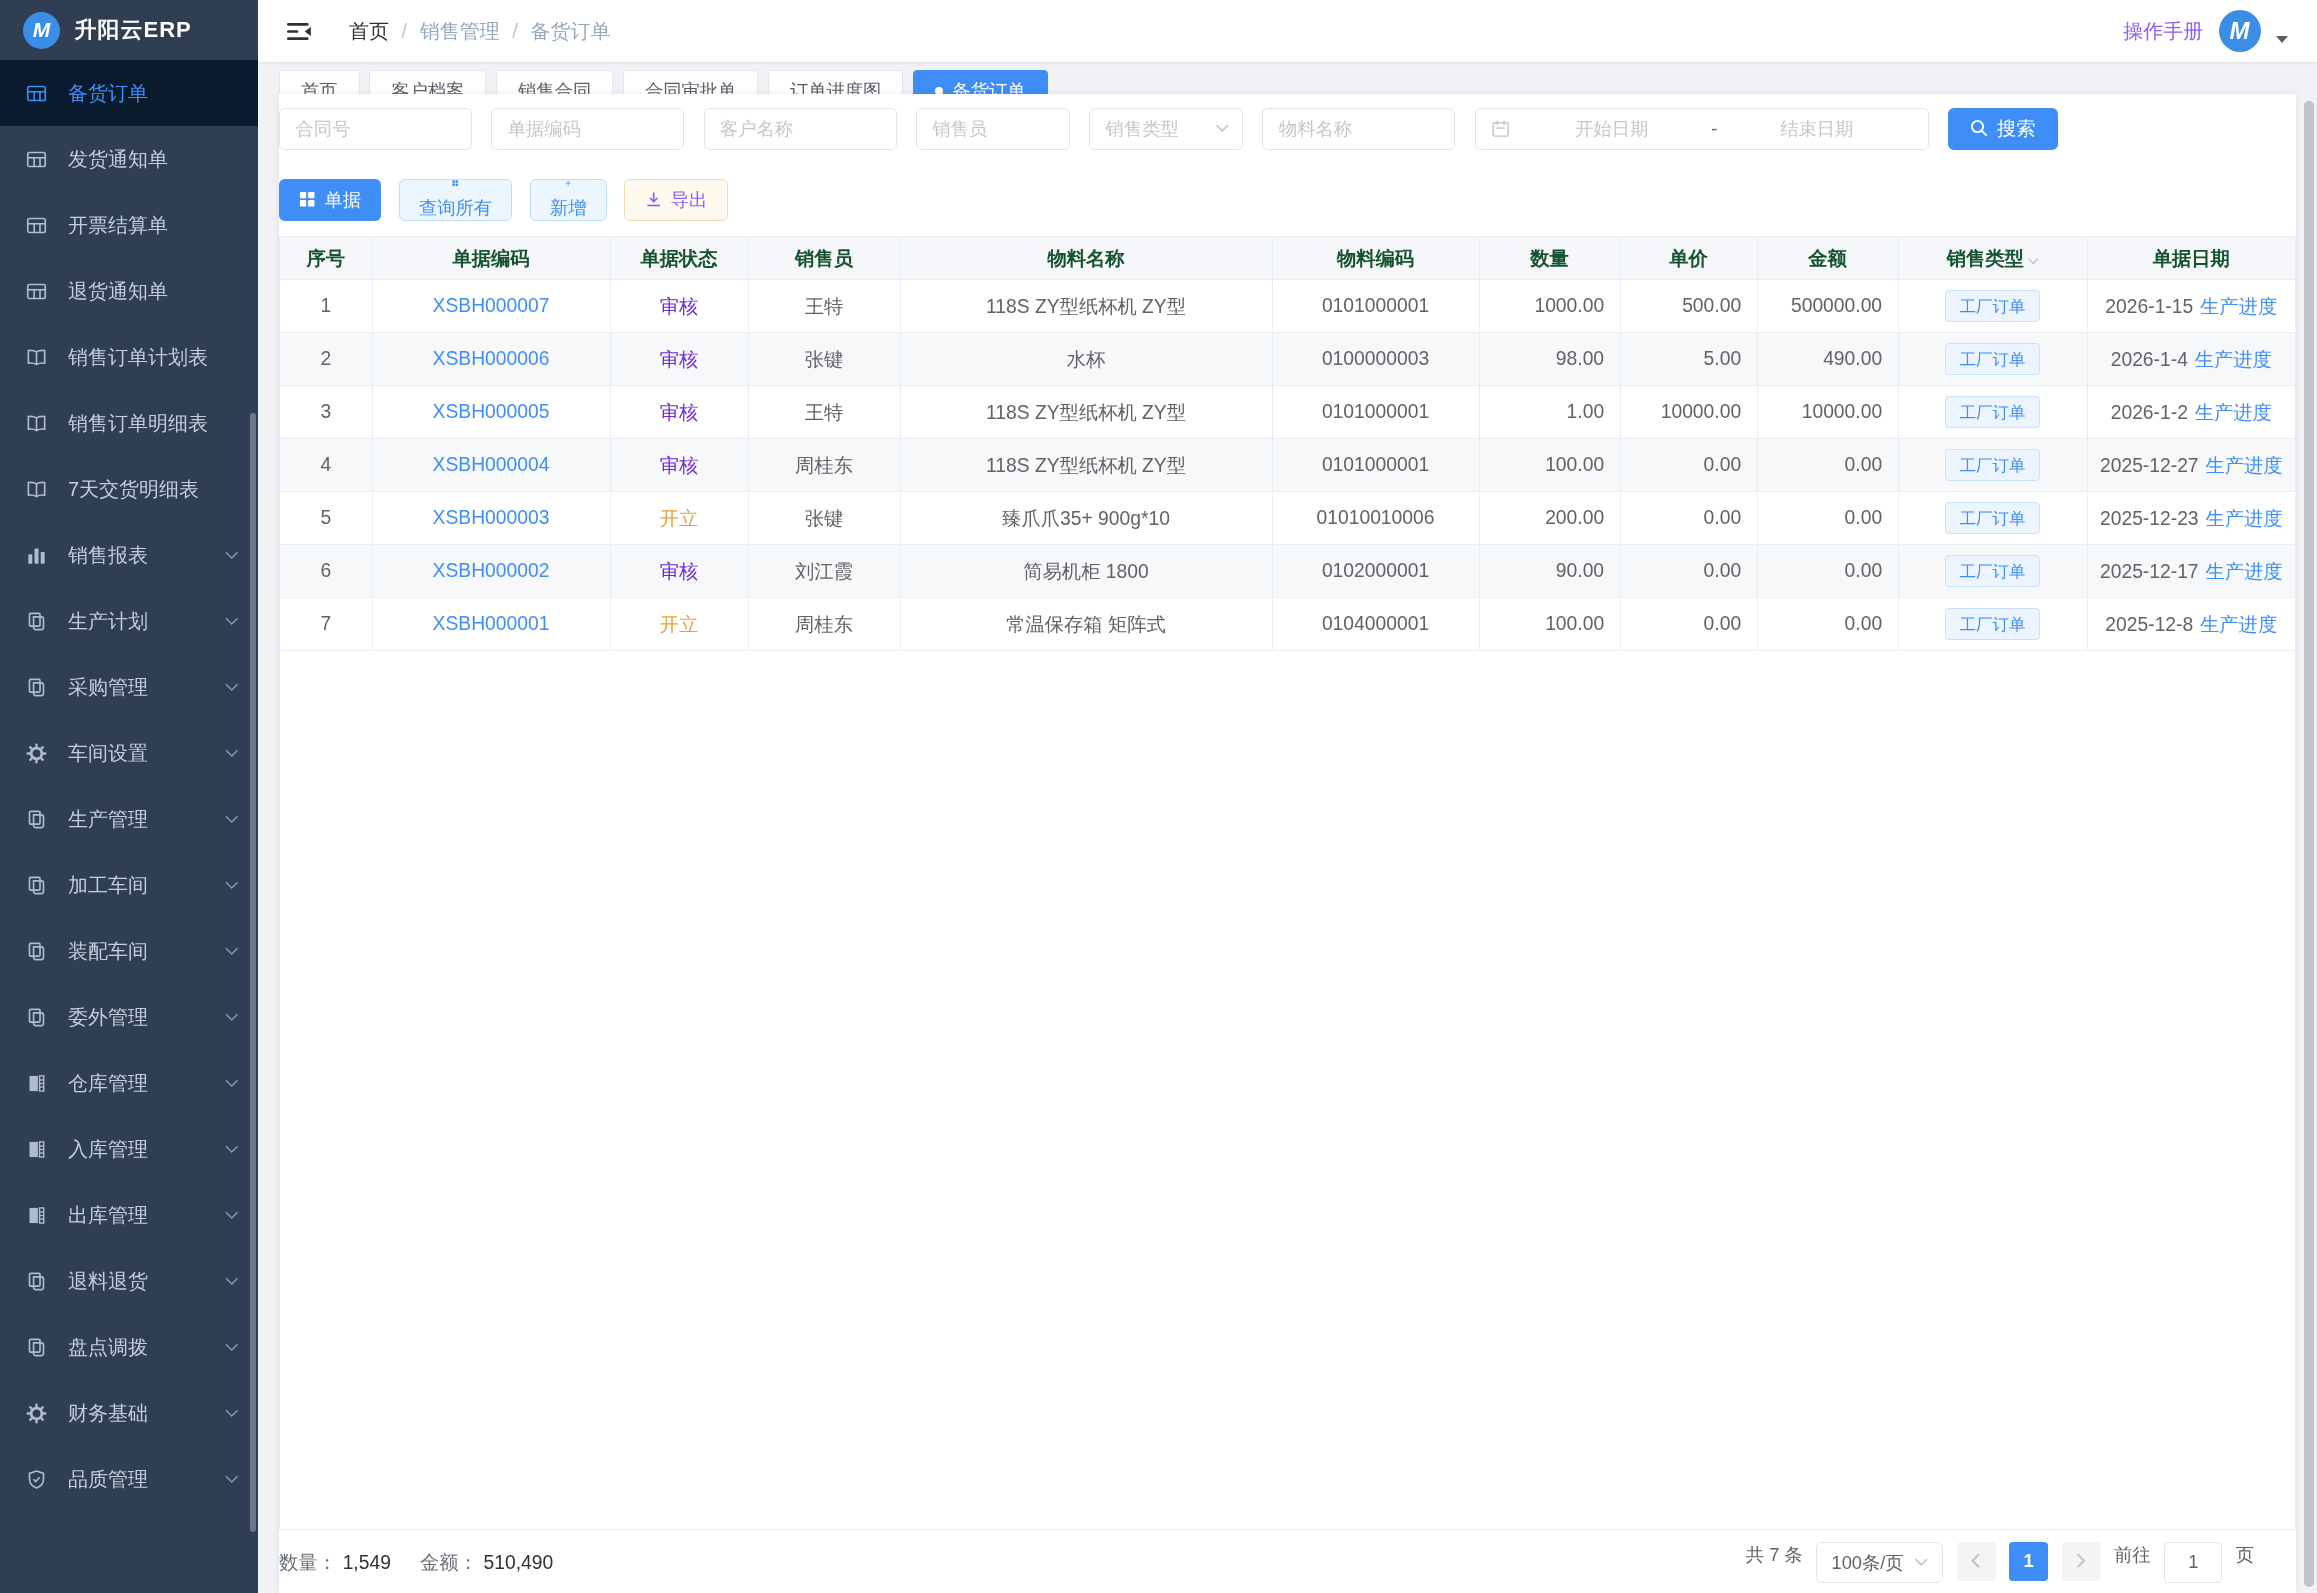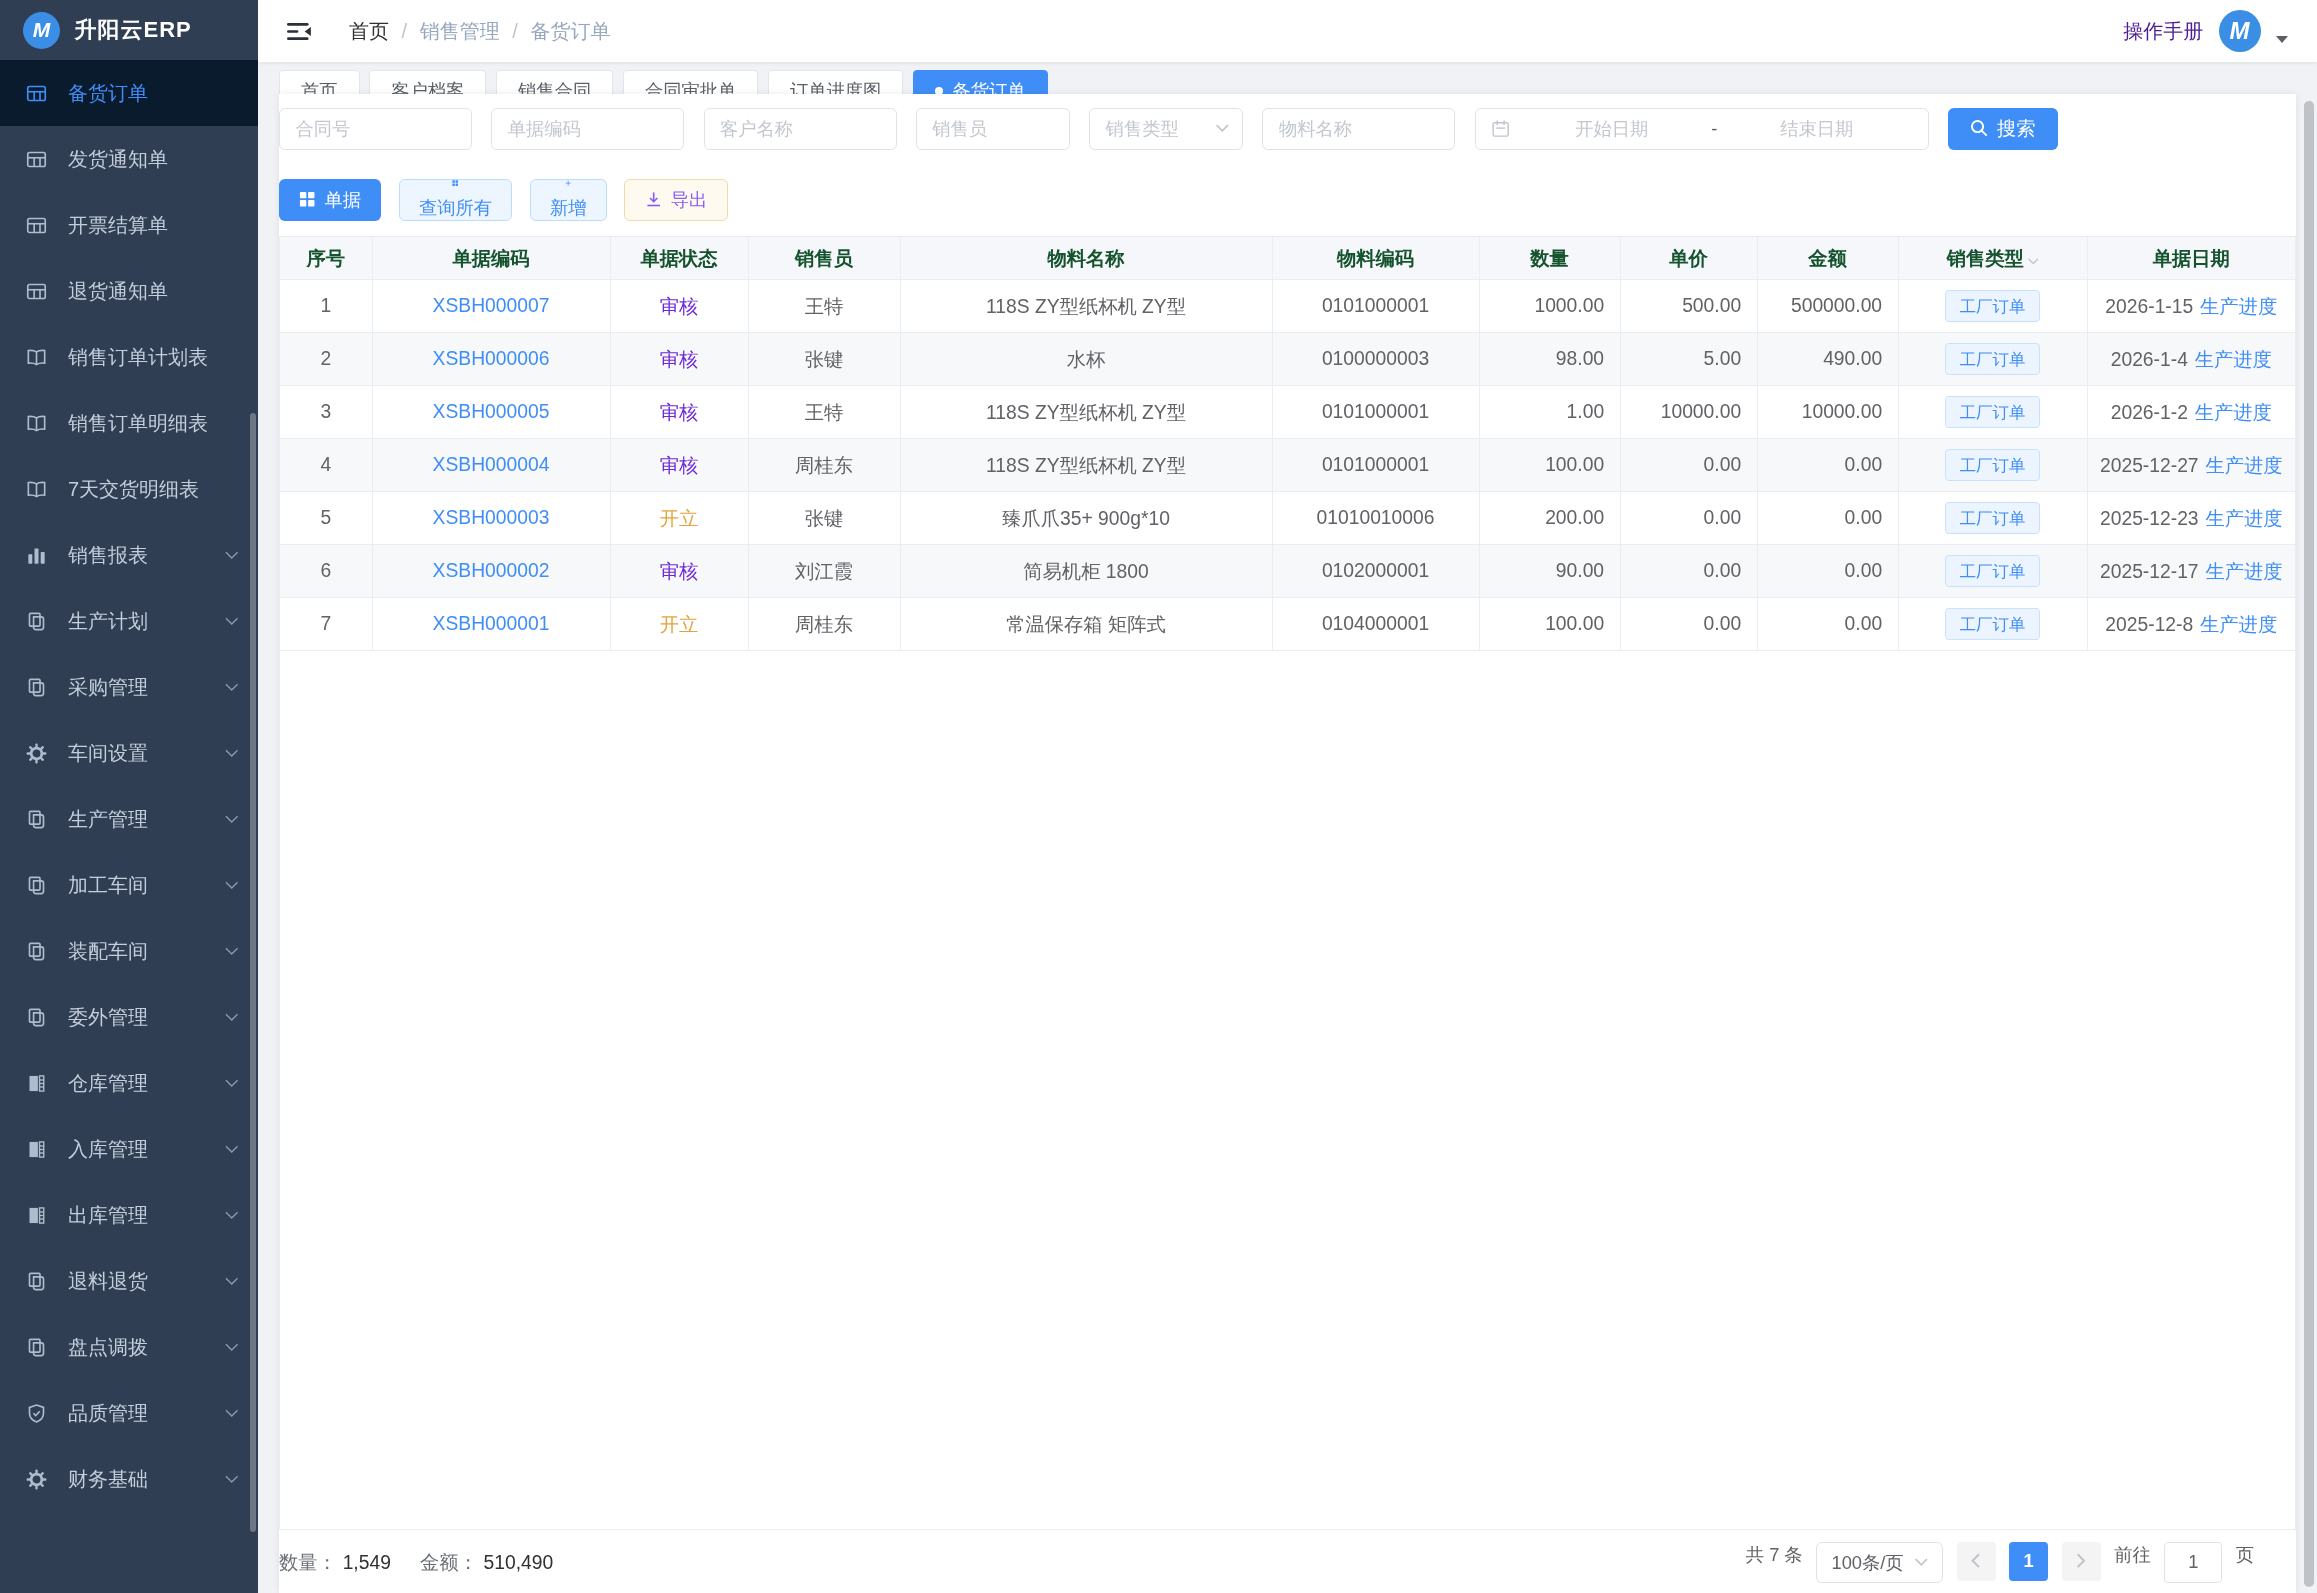--- a/index.html
+++ b/index.html
@@ -29,21 +29,21 @@
   .main { position:absolute; left:258px; top:0; right:0; height:1593px; }
   .topbar { height:62px; background:#fff; display:flex; align-items:center; padding:0 29px;
     box-shadow:0 1px 3.9px rgba(0,21,41,.08); position:relative; z-index:4; }
   .fold-icon { width:25px; height:23px; cursor:pointer; color:#2b3138; }
   .fold-icon svg { width:25px; height:23px; display:block; }
   .breadcrumb { margin-left:37px; font-size:20px; display:flex; align-items:center; gap:12.6px; }
   .bc-home { color:#303133; }
   .bc-sep { color:#c0c4cc; }
   .bc-item { color:#97a8be; }
   .topbar-right { margin-left:auto; display:flex; align-items:center; gap:15.4px; }
-  .manual { font-size:20px; color:#4c1d95; cursor:pointer; }
+  .manual { font-size:20px; color:#8b5cf6; cursor:pointer; }
   .avatar { width:42px; height:42px; border-radius:50%; background:#3a8ee6; color:#fff;
     display:flex; align-items:center; justify-content:center;
     font-weight:bold; font-style:italic; font-size:24px; cursor:pointer; }
   .caret-down { width:0; height:0; border-left:6.8px solid transparent; border-right:6.8px solid transparent;
     border-top:7.7px solid #5a5e66; margin-top:17.4px; cursor:pointer; }
 
   
   .tabs-strip { margin:7.7px 21px 0; height:24px; overflow:hidden; display:flex; gap:9.7px;
     position:relative; z-index:1; }
   .tab { height:42px; background:#fff; border:1px solid #e2e6ec; border-radius:3.9px;
@@ -399,49 +399,49 @@
         </span>
         <span class="ml">盘点调拨</span>
         <span class="chev">
           <svg viewBox="0 0 14 9" fill="none" stroke="currentColor" stroke-width="1.5">
             <polyline points="1,1.2 7,7.2 13,1.2"></polyline>
           </svg>
         </span>
       </div>
       <div class="menu-item">
         <span class="mi">
-          <svg viewBox="0 0 18 18" fill="none" stroke="currentColor" stroke-width="1.4">
-            <path d="M9 1.8 L15 3.8 V8.5 C15 12.3 12.6 14.9 9 16.2 C5.4 14.9 3 12.3 3 8.5 V3.8 Z"></path>
-            <polyline points="6.4,8.8 8.3,10.7 11.8,7.1"></polyline>
-          </svg>
-        </span>
-        <span class="ml">品质管理</span>
-        <span class="chev">
-          <svg viewBox="0 0 14 9" fill="none" stroke="currentColor" stroke-width="1.5">
-            <polyline points="1,1.2 7,7.2 13,1.2"></polyline>
-          </svg>
-        </span>
-      </div>
-      <div class="menu-item">
-        <span class="mi">
           <svg viewBox="0 0 18 18" fill="currentColor">
             <g>
               <rect x="8" y="0.5" width="2" height="4" rx="0.8"></rect>
               <rect x="8" y="13.5" width="2" height="4" rx="0.8"></rect>
               <rect x="8" y="0.5" width="2" height="4" rx="0.8" transform="rotate(90 9 9)"></rect>
               <rect x="8" y="13.5" width="2" height="4" rx="0.8" transform="rotate(90 9 9)"></rect>
               <rect x="8" y="0.5" width="2" height="4" rx="0.8" transform="rotate(45 9 9)"></rect>
               <rect x="8" y="13.5" width="2" height="4" rx="0.8" transform="rotate(45 9 9)"></rect>
               <rect x="8" y="0.5" width="2" height="4" rx="0.8" transform="rotate(135 9 9)"></rect>
               <rect x="8" y="13.5" width="2" height="4" rx="0.8" transform="rotate(135 9 9)"></rect>
             </g>
             <circle cx="9" cy="9" r="4.6" fill="none" stroke="currentColor" stroke-width="2.4"></circle>
           </svg>
         </span>
         <span class="ml">财务基础</span>
+        <span class="chev">
+          <svg viewBox="0 0 14 9" fill="none" stroke="currentColor" stroke-width="1.5">
+            <polyline points="1,1.2 7,7.2 13,1.2"></polyline>
+          </svg>
+        </span>
+      </div>
+      <div class="menu-item">
+        <span class="mi">
+          <svg viewBox="0 0 18 18" fill="none" stroke="currentColor" stroke-width="1.4">
+            <path d="M9 1.8 L15 3.8 V8.5 C15 12.3 12.6 14.9 9 16.2 C5.4 14.9 3 12.3 3 8.5 V3.8 Z"></path>
+            <polyline points="6.4,8.8 8.3,10.7 11.8,7.1"></polyline>
+          </svg>
+        </span>
+        <span class="ml">品质管理</span>
         <span class="chev">
           <svg viewBox="0 0 14 9" fill="none" stroke="currentColor" stroke-width="1.5">
             <polyline points="1,1.2 7,7.2 13,1.2"></polyline>
           </svg>
         </span>
       </div>
     </nav>
   <div class="sb-scroll"></div>
 </aside>
 

